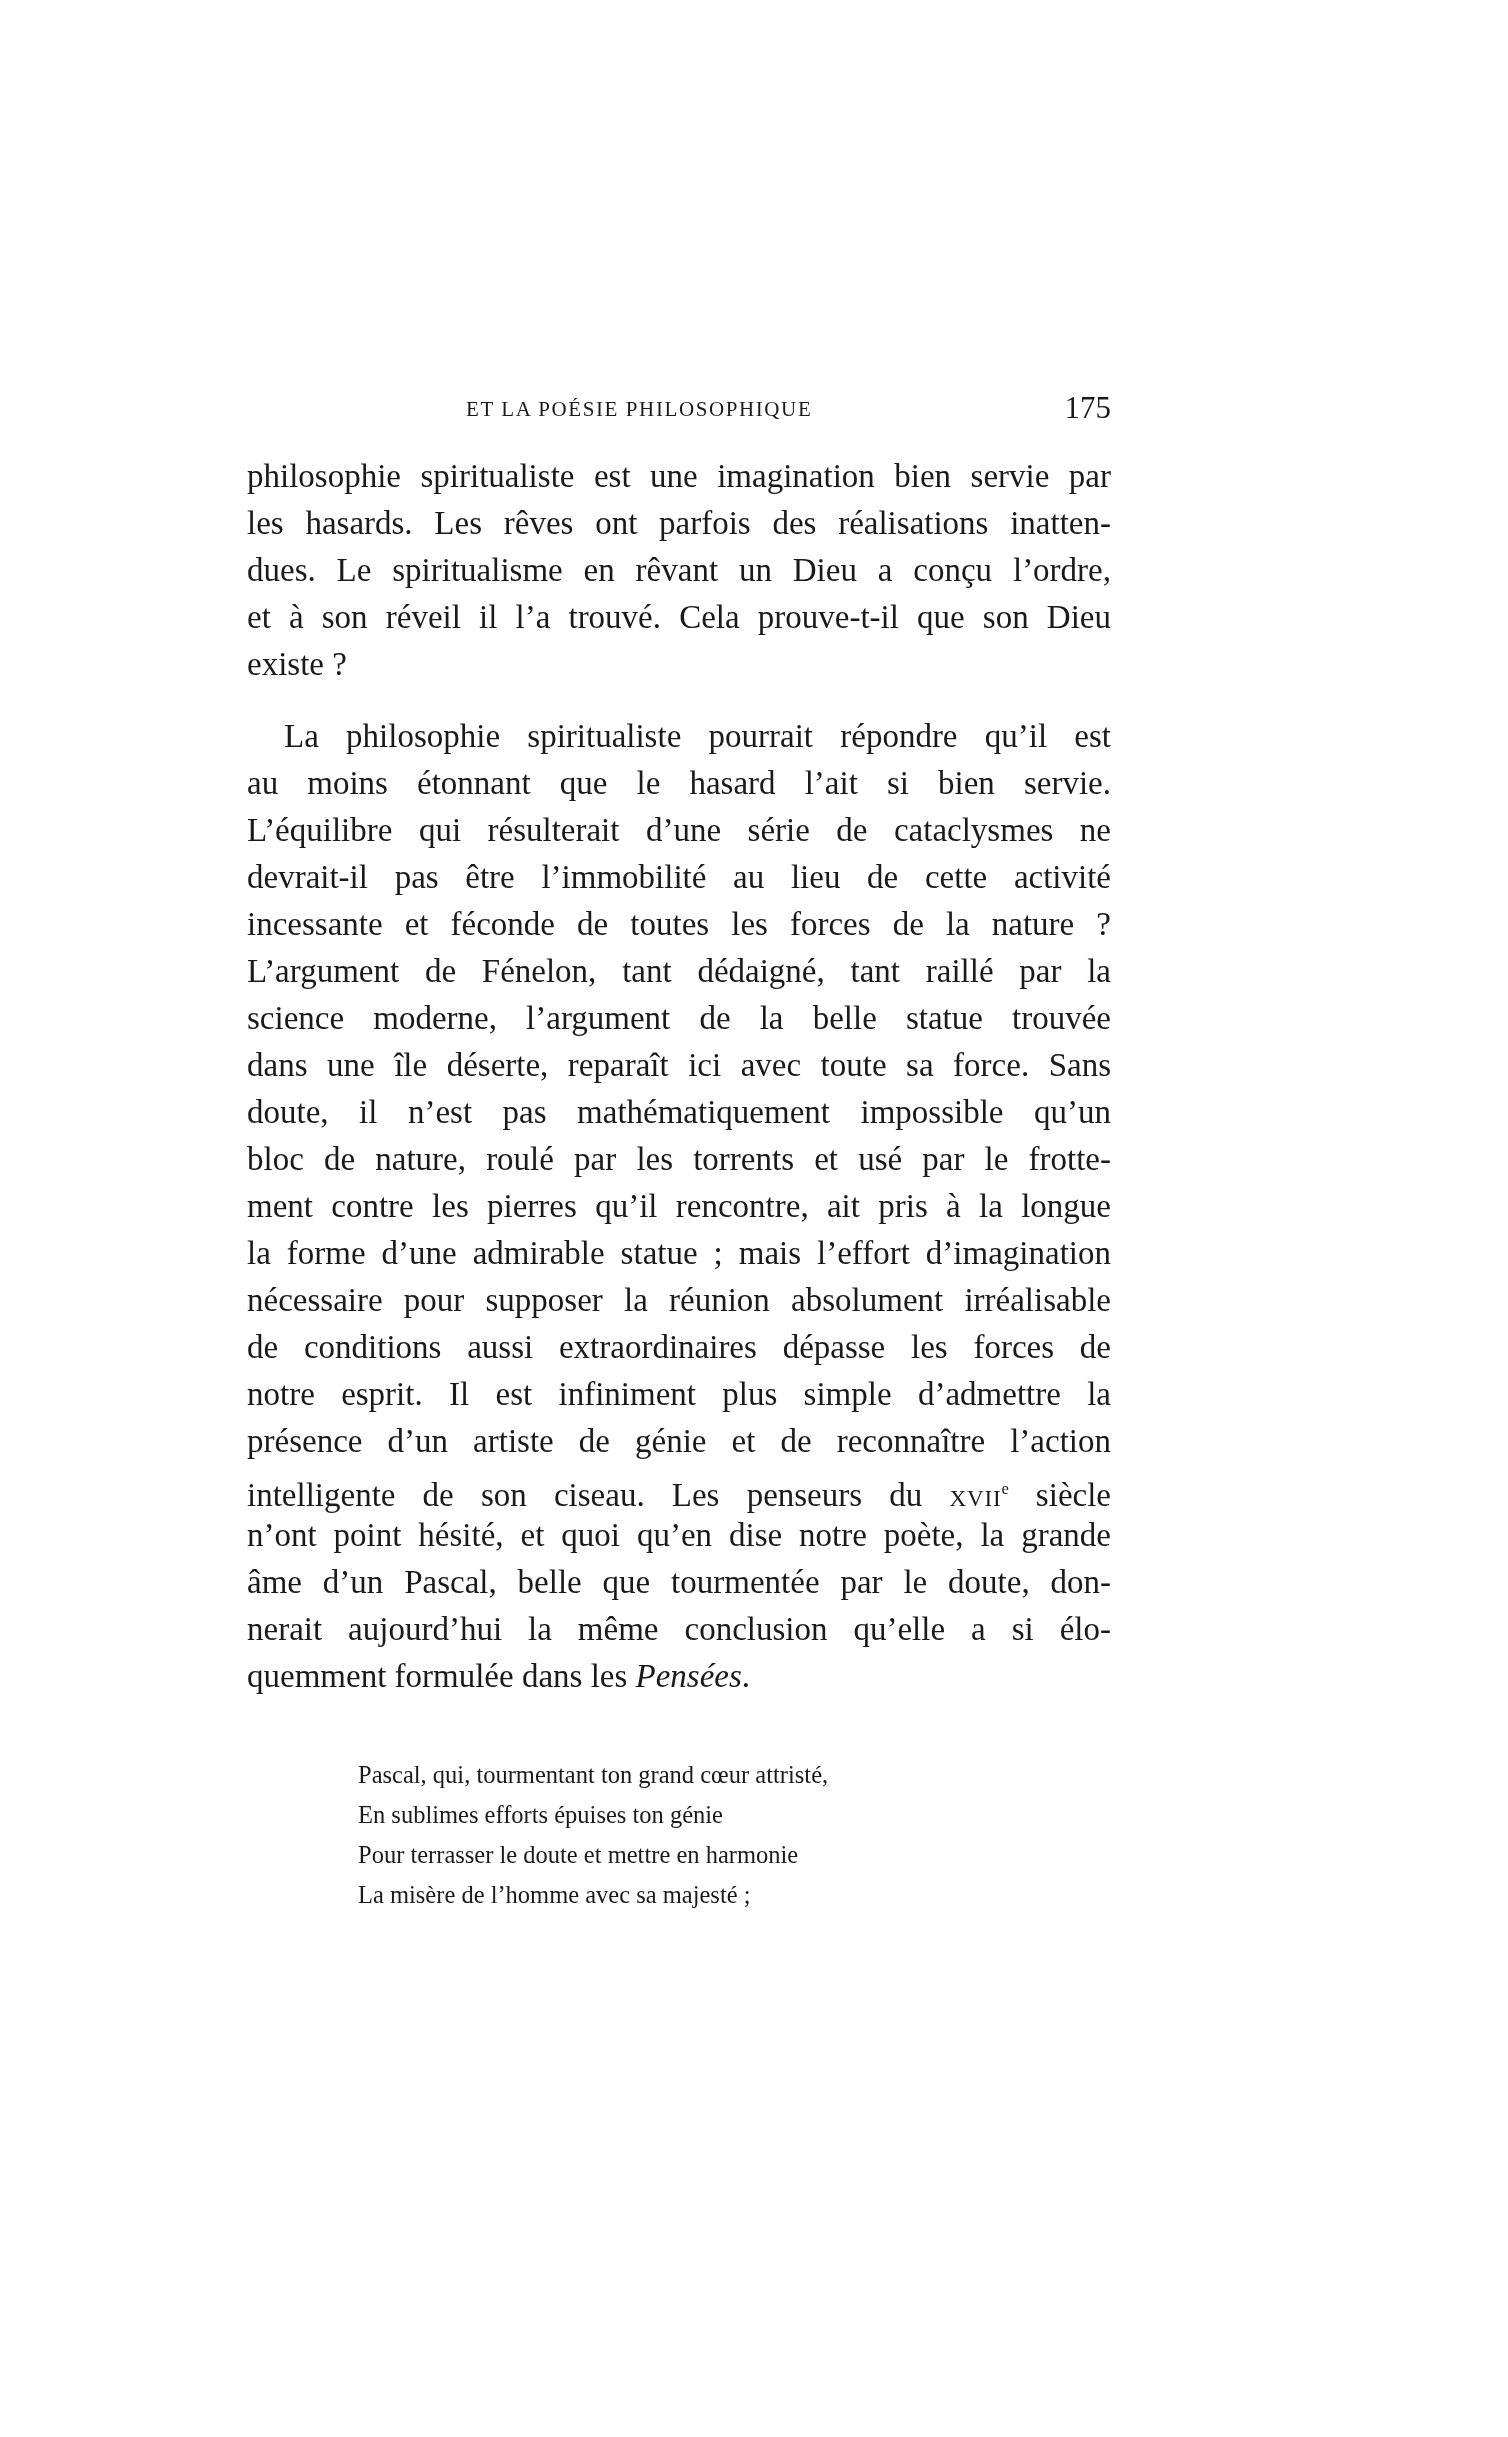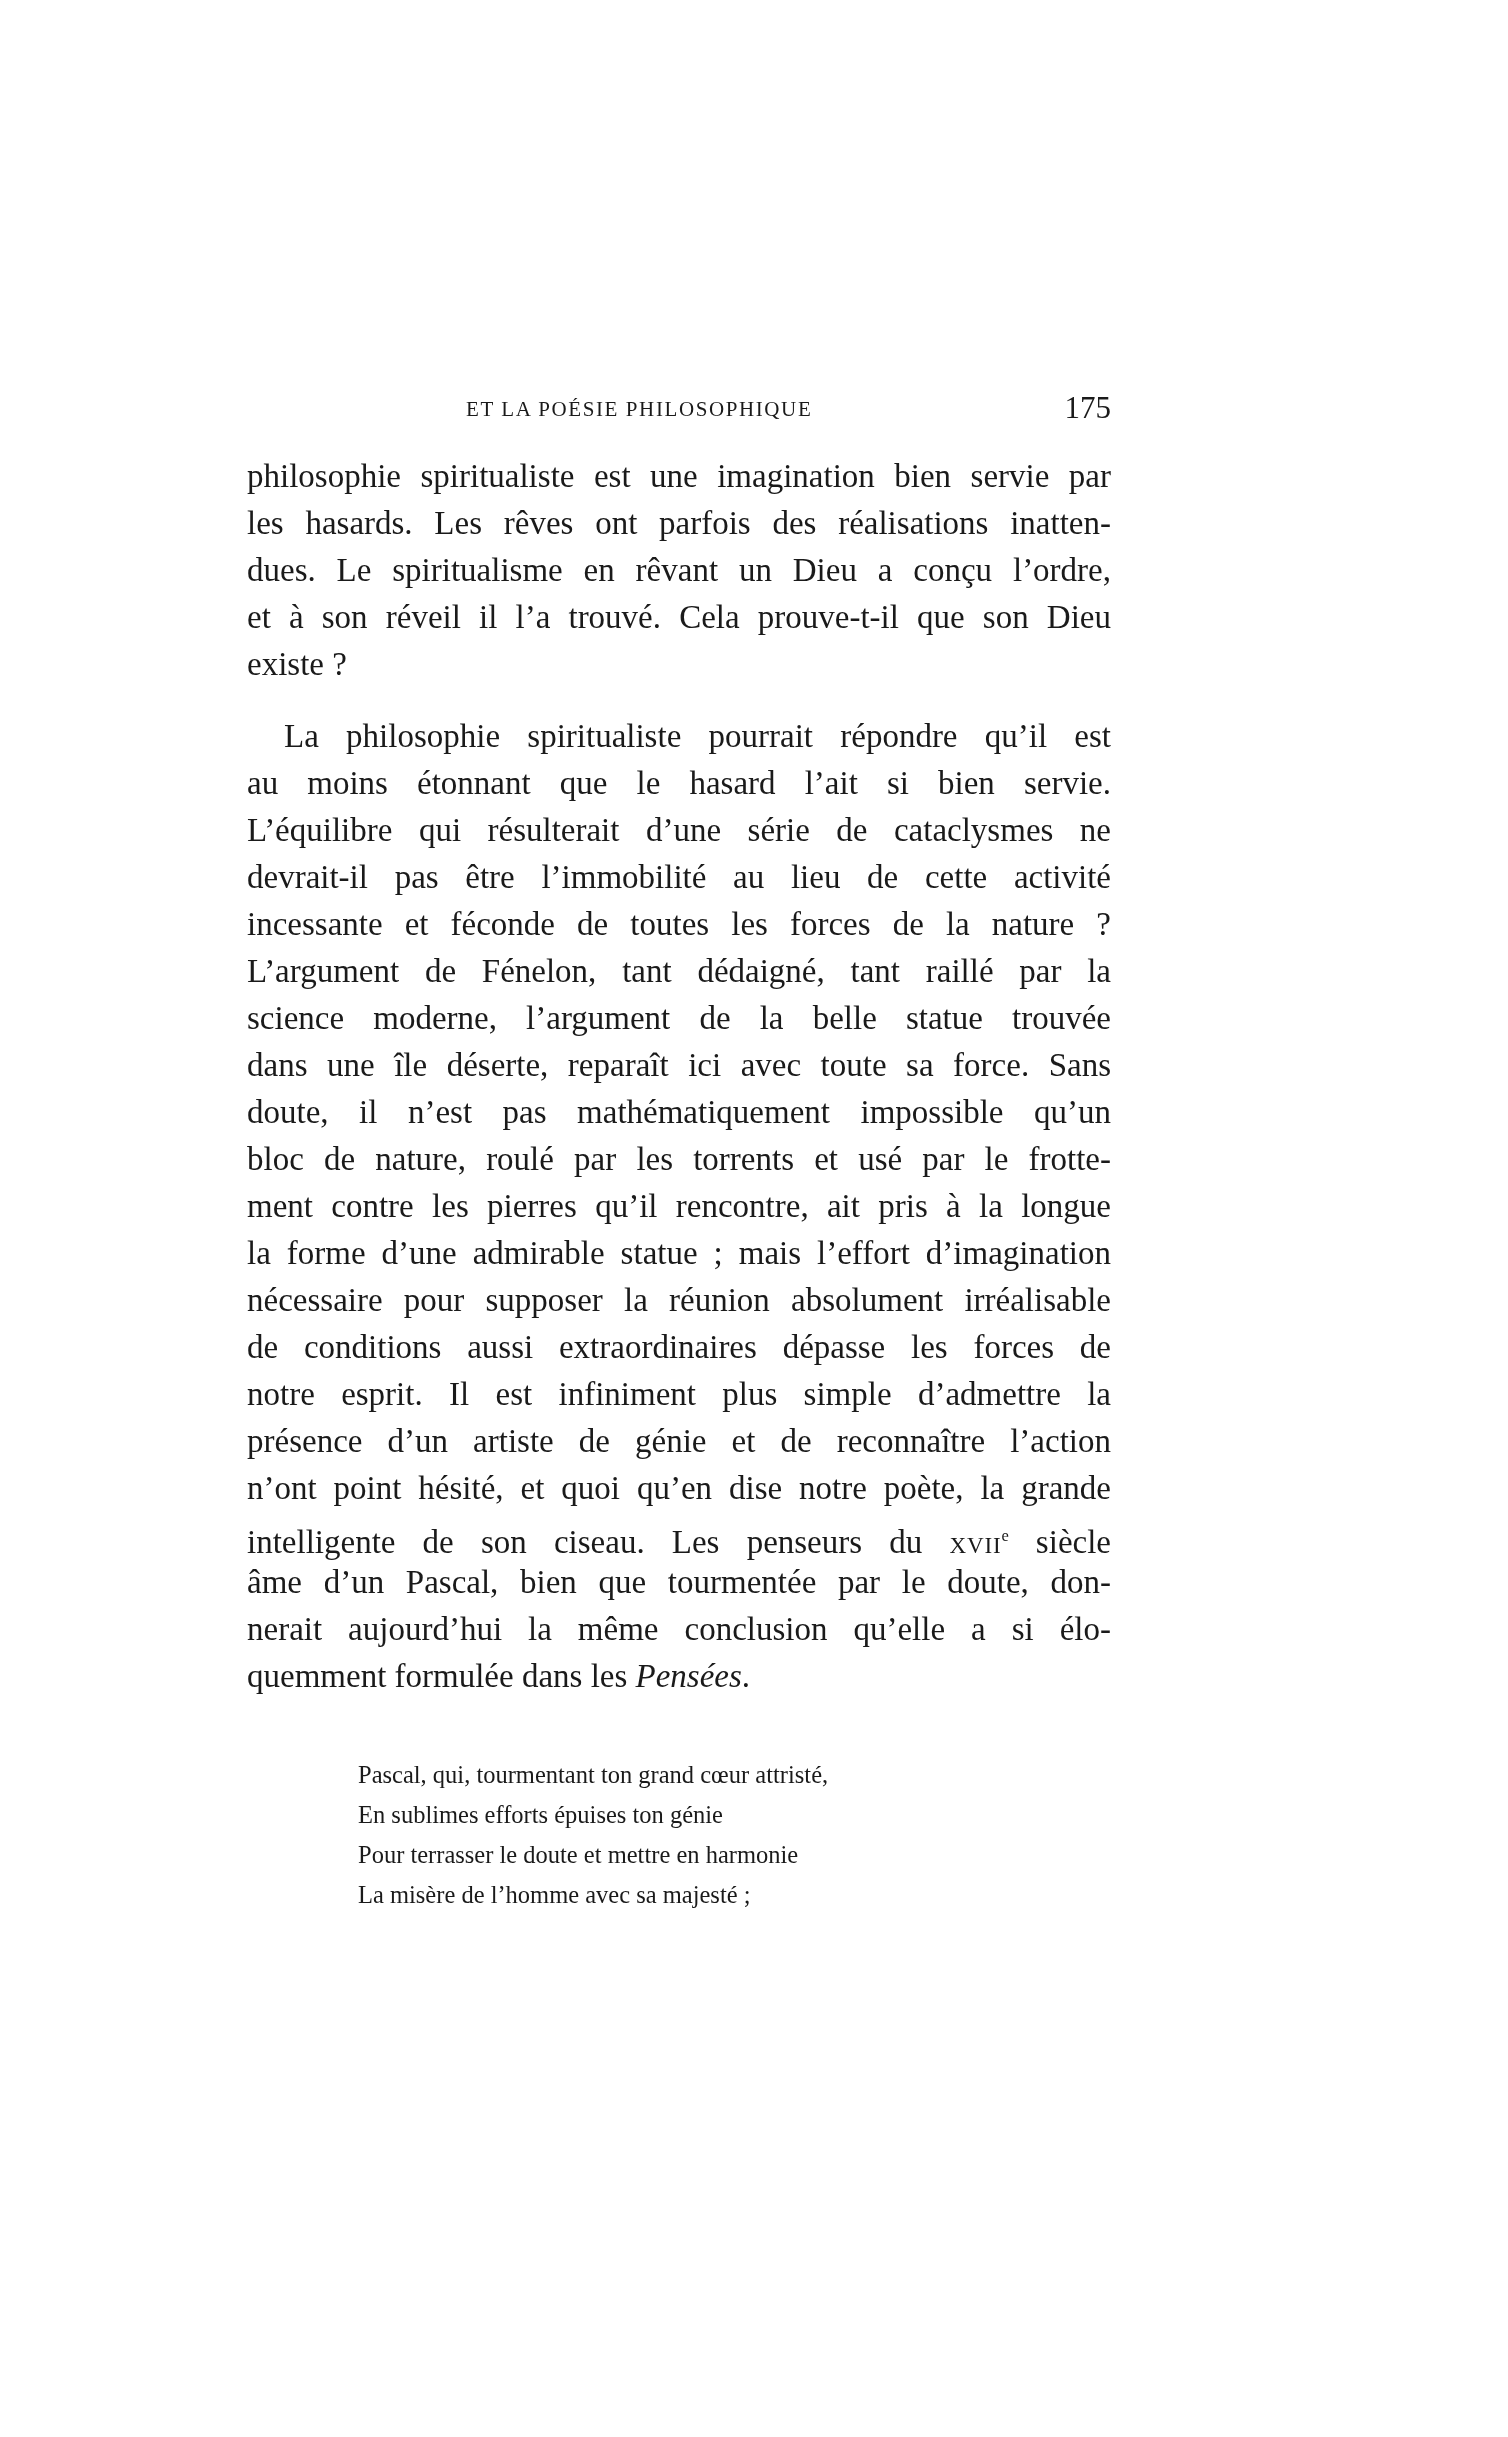--- a/index.html
+++ b/index.html
@@ -41,23 +41,23 @@
   <span class="line">science moderne, l’argument de la belle statue trouvée</span>
   <span class="line">dans une île déserte, reparaît ici avec toute sa force. Sans</span>
   <span class="line">doute, il n’est pas mathématiquement impossible qu’un</span>
   <span class="line">bloc de nature, roulé par les torrents et usé par le frotte-</span>
   <span class="line">ment contre les pierres qu’il rencontre, ait pris à la longue</span>
   <span class="line">la forme d’une admirable statue ; mais l’effort d’imagination</span>
   <span class="line">nécessaire pour supposer la réunion absolument irréalisable</span>
   <span class="line">de conditions aussi extraordinaires dépasse les forces de</span>
   <span class="line">notre esprit. Il est infiniment plus simple d’admettre la</span>
   <span class="line">présence d’un artiste de génie et de reconnaître l’action</span>
+  <span class="line"><span>intelligente de son ciseau. Les penseurs du </span><span class="sc">XVII</span><sup style="font-size:0.5em">e</sup><span> siècle</span></span>
   <span class="line">n’ont point hésité, et quoi qu’en dise notre poète, la grande</span>
-  <span class="line"><span>intelligente de son ciseau. Les penseurs du </span><span class="sc">XVII</span><sup style="font-size:0.5em">e</sup><span> siècle</span></span>
-  <span class="line">âme d’un Pascal, bien que tourmentée par le doute, don-</span>
+  <span class="line">âme d’un Pascal, belle que tourmentée par le doute, don-</span>
   <span class="line">nerait aujourd’hui la même conclusion qu’elle a si élo-</span>
   <span class="line last"><span>quemment formulée dans les </span><i>Pensées</i><span>.</span></span>
 </div>
 
 <div class="verse">
   <span class="line">Pascal, qui, tourmentant ton grand cœur attristé,</span>
   <span class="line">En sublimes efforts épuises ton génie</span>
   <span class="line">Pour terrasser le doute et mettre en harmonie</span>
   <span class="line">La misère de l’homme avec sa majesté ;</span>
 </div>

